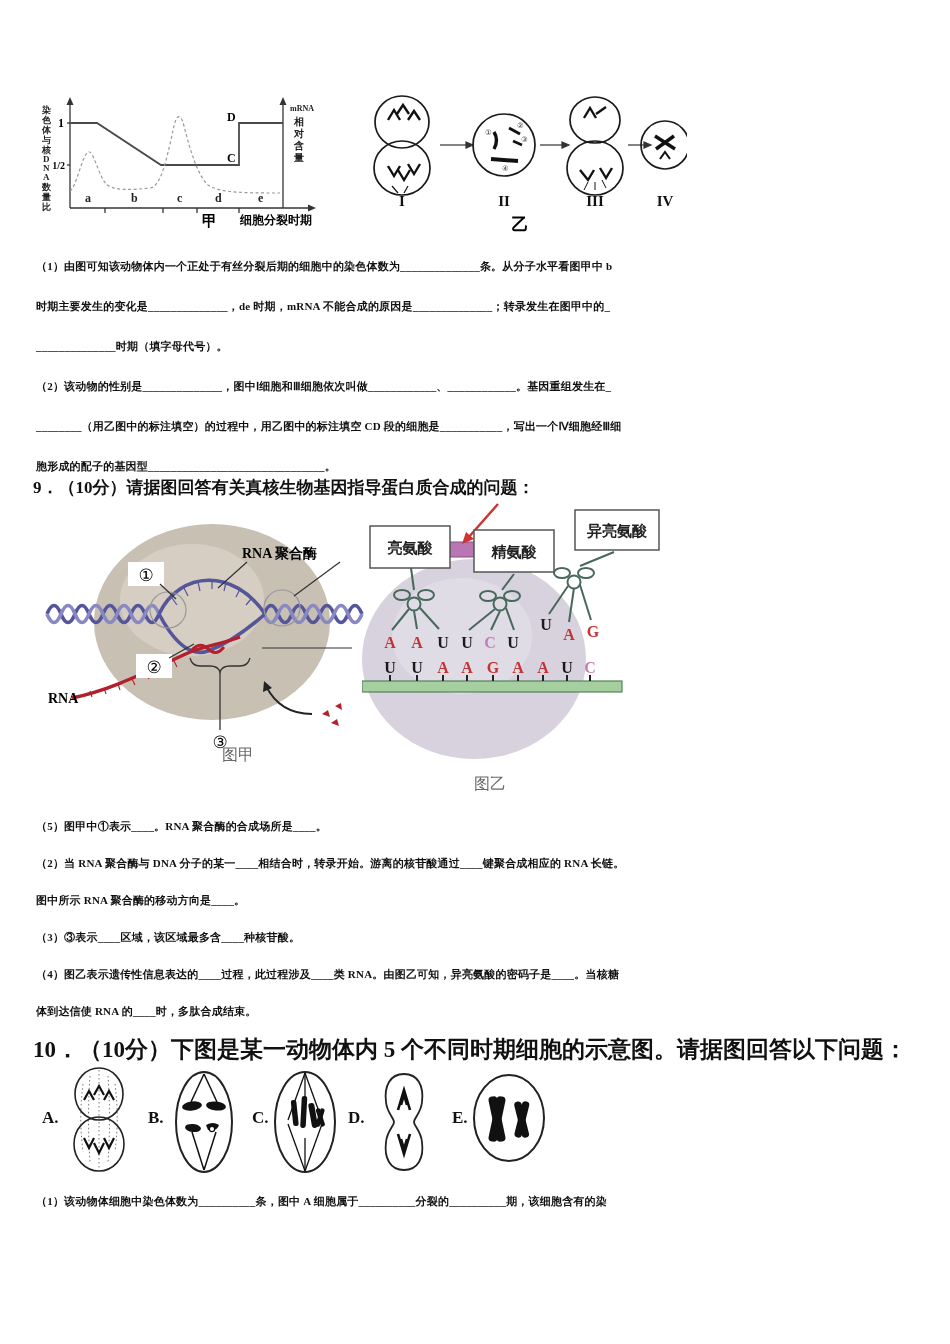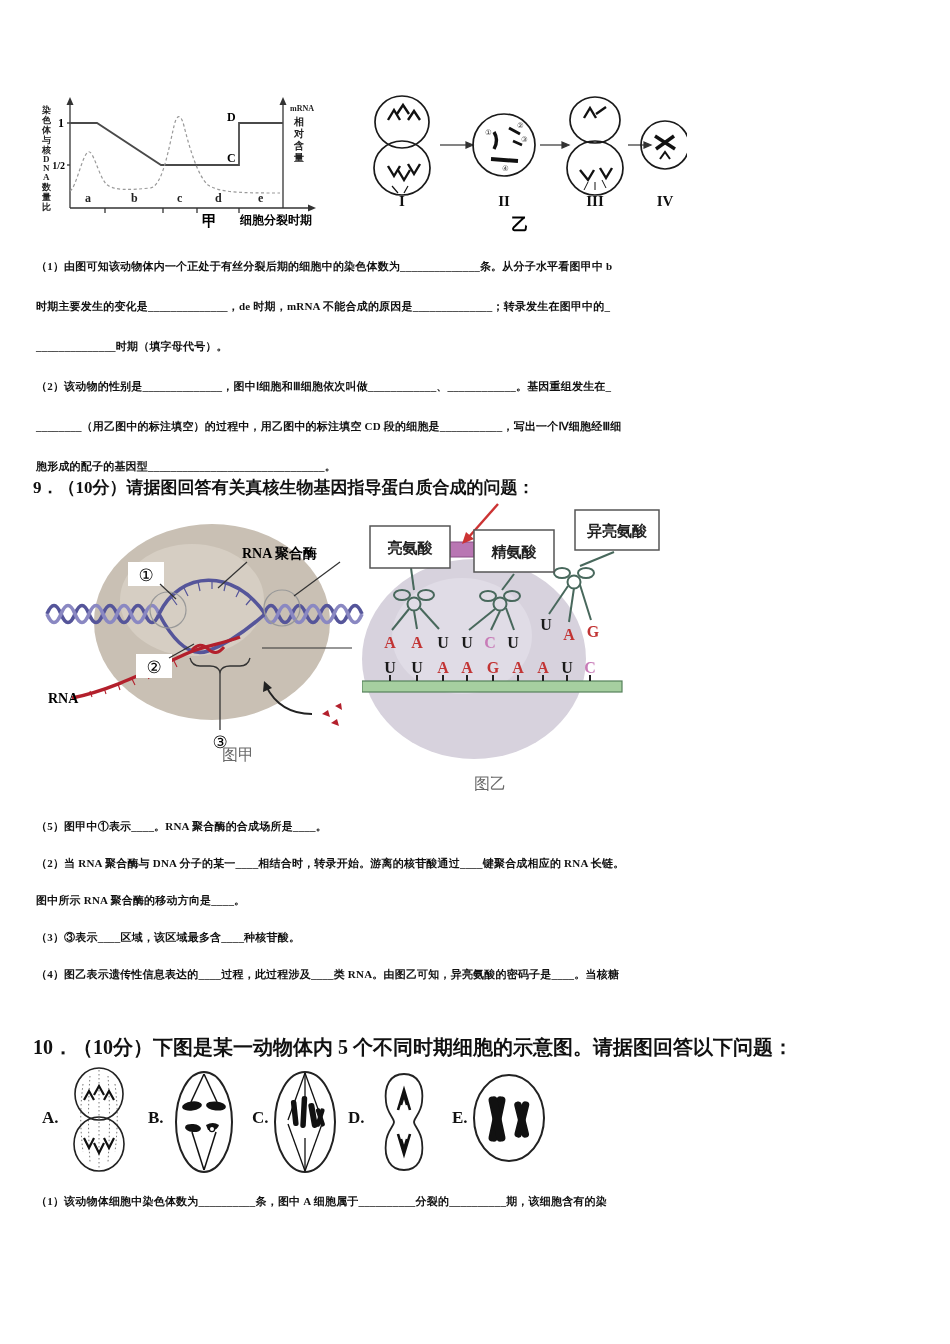--- a/index.html
+++ b/index.html
@@ -2,21 +2,21 @@
 <html><head>
 <meta charset="utf-8">
 <style>
   html,body{margin:0;padding:0;background:#e8e8e8;}
   .page{position:relative;width:950px;height:1344px;background:#ffffff;margin:0 auto;
         font-family:"Liberation Serif",serif;color:#111;overflow:hidden;}
   .tline{font-size:11px;font-weight:700;white-space:nowrap;letter-spacing:0.2px;}
   .q8t{position:absolute;left:36px;top:246px;line-height:40px;}
   .q9h{position:absolute;left:33px;top:476px;font-size:17px;font-weight:700;white-space:nowrap;}
   .q9t{position:absolute;left:36px;top:808px;line-height:37px;}
-  .q10h{position:absolute;left:33px;top:1034px;font-size:20px;font-weight:700;white-space:nowrap;}
+  .q10h{position:absolute;left:33px;top:1034px;font-size:23px;font-weight:700;white-space:nowrap;}
   .q10t{position:absolute;left:36px;top:1194px;}
   .figabs{position:absolute;}
   svg text{font-family:"Liberation Serif",serif;}
   .cjk9{font-size:9px;font-weight:700;}
   .cjk10{font-size:10px;font-weight:700;}
   .axl{font-size:12px;font-weight:700;}
   .seg{font-size:12px;font-weight:700;}
   .cap{font-size:15px;font-weight:700;}
   .capgray{font-size:16px;fill:#6a6a6a;font-weight:400;}
   .romlab{font-size:15px;font-weight:700;}
@@ -324,20 +324,21 @@
     <text class="boxtxt" x="255" y="40" text-anchor="middle">异亮氨酸</text>
     <text class="capgray" x="128" y="293" text-anchor="middle">图乙</text>
   </svg>
 
   <div class="q9t">
     <div class="tline">（5）图甲中①表示____。RNA 聚合酶的合成场所是____。</div>
     <div class="tline">（2）当 RNA 聚合酶与 DNA 分子的某一____相结合时，转录开始。游离的核苷酸通过____键聚合成相应的 RNA 长链。</div>
     <div class="tline">图中所示 RNA 聚合酶的移动方向是____。</div>
     <div class="tline">（3）③表示____区域，该区域最多含____种核苷酸。</div>
     <div class="tline">（4）图乙表示遗传性信息表达的____过程，此过程涉及____类 RNA。由图乙可知，异亮氨酸的密码子是____。当核糖</div>
+    <div class="tline">体到达信使 RNA 的____时，多肽合成结束。</div>
   </div>
 
   <div class="q10h">10．（10分）下图是某一动物体内 5 个不同时期细胞的示意图。请据图回答以下问题：</div>
 
   <div class="figabs" style="left:0;top:1062px;width:950px;height:124px;">
     <span class="cellLbl" style="left:42px;top:46px;">A.</span>
     <svg class="figabs" style="left:68px;top:2px;" width="62" height="112" viewBox="0 0 62 112">
       <g fill="none" stroke="#222" stroke-width="1.6">
         <ellipse cx="31" cy="30" rx="24" ry="26"></ellipse>
           <ellipse cx="31" cy="80" rx="25" ry="27"></ellipse>

